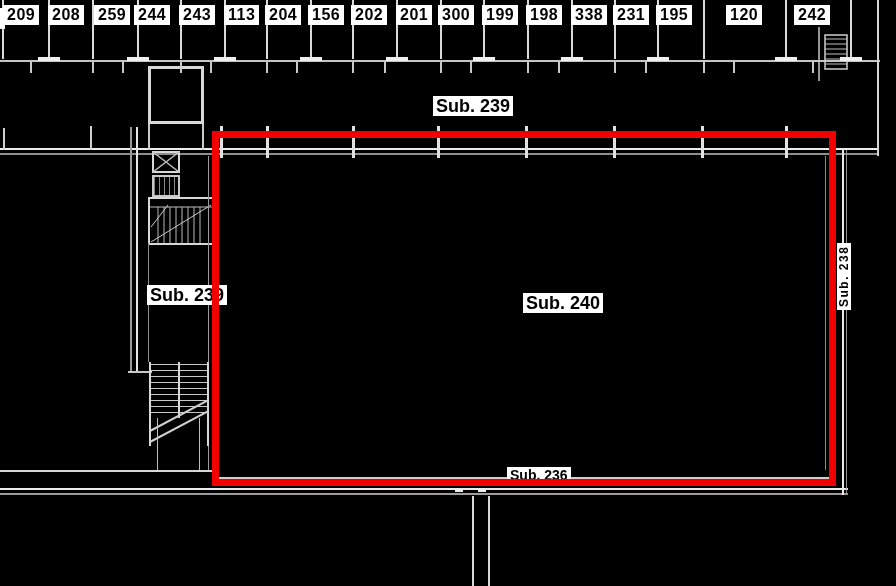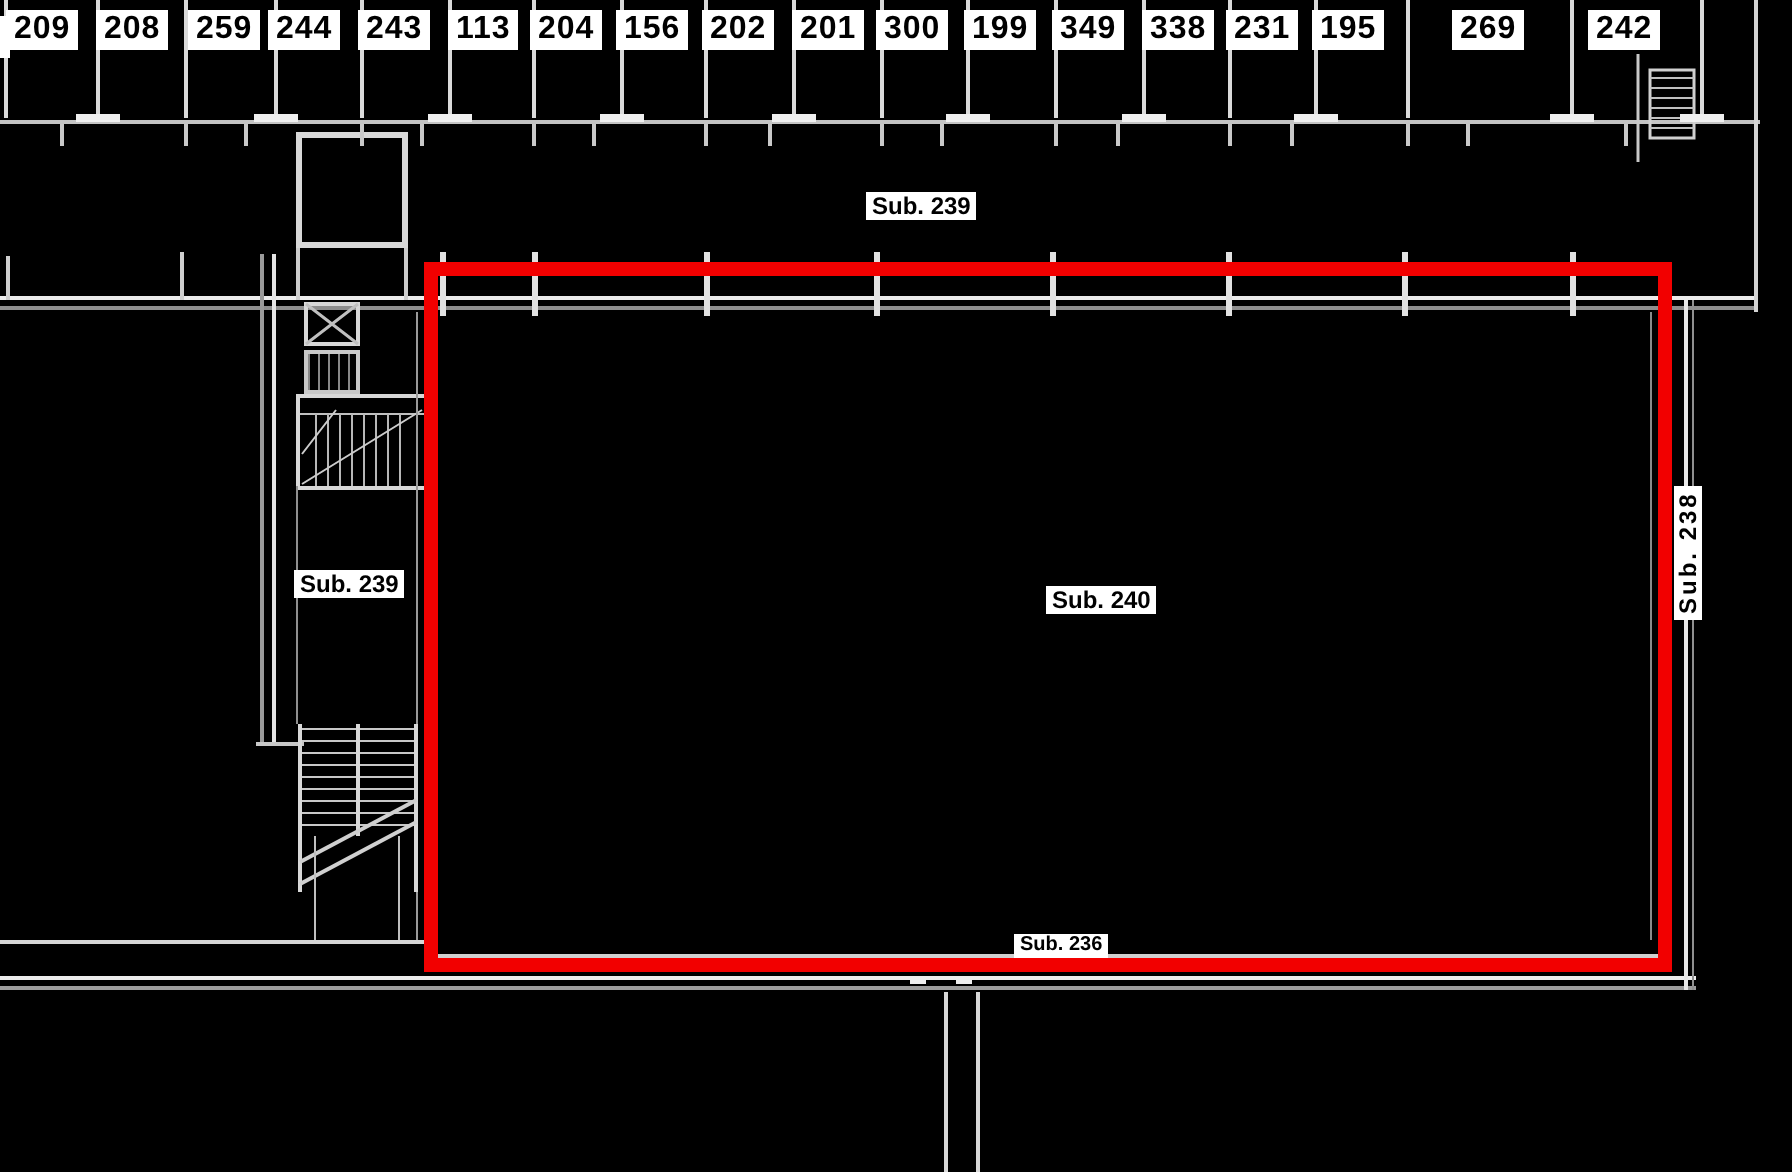--- a/index.html
+++ b/index.html
@@ -9,27 +9,27 @@
     background: #000; overflow: hidden;
     font-family: "Liberation Sans", sans-serif;
   }
   .ln { position: absolute; background: #d8d8d8; }
   .room-label {
     position: absolute; background:#fff; color:#000; font-weight:bold;
     font-size:16px; line-height:1; padding:2px 4px; letter-spacing:.5px; z-index:4;
   }
   .area-label {
     position: absolute; background:#fff; color:#000; font-weight:bold;
-    font-size:12px; line-height:1; padding:1px 3px; z-index:4; white-space:nowrap;
+    font-size:18px; line-height:1; padding:1px 3px; z-index:4; white-space:nowrap;
   }
   .area-label.vertical {
     transform: rotate(-90deg); transform-origin: top left;
     font-size:12px; letter-spacing:1.5px;
   }
-  .area-label.small { font-size:10px; z-index:4; }
+  .area-label.small { font-size:14px; z-index:4; }
   .vwall { position:absolute; top:0; width:2px; height:59px; background:#dadada; }
   .cap   { position:absolute; top:57px; width:22px; height:4px; background:#efefef; }
   .tick  { position:absolute; top:62px; width:2px; height:11px; background:#c9c9c9; }
   .gtick { position:absolute; top:126px; width:3px; height:32px; background:#e2e2e2; z-index:3; }
   #highlight-rect {
     position:absolute; left:212px; top:131px; width:624px; height:355px;
     border:7px solid #f20000; z-index:5; background:transparent;
   }
   .dblwall-h { position:absolute; border-top:2px solid #ececec; border-bottom:2px solid #8e8e8e; background:transparent; }
 </style>
@@ -116,25 +116,25 @@
     <div class="room-label" style="left:94px;top:5px">259</div>
     <div class="room-label" style="left:134px;top:5px">244</div>
     <div class="room-label" style="left:179px;top:5px">243</div>
     <div class="room-label" style="left:224px;top:5px">113</div>
     <div class="room-label" style="left:265px;top:5px">204</div>
     <div class="room-label" style="left:308px;top:5px">156</div>
     <div class="room-label" style="left:351px;top:5px">202</div>
     <div class="room-label" style="left:396px;top:5px">201</div>
     <div class="room-label" style="left:438px;top:5px">300</div>
     <div class="room-label" style="left:482px;top:5px">199</div>
-    <div class="room-label" style="left:526px;top:5px">349</div>
+    <div class="room-label" style="left:526px;top:5px">198</div>
     <div class="room-label" style="left:571px;top:5px">338</div>
     <div class="room-label" style="left:613px;top:5px">231</div>
     <div class="room-label" style="left:656px;top:5px">195</div>
-    <div class="room-label" style="left:726px;top:5px">269</div>
+    <div class="room-label" style="left:726px;top:5px">120</div>
     <div class="room-label" style="left:794px;top:5px">242</div>
     <div class="vwall" style="left:2px"></div>
     <div class="vwall" style="left:48px"></div>
     <div class="vwall" style="left:92px"></div>
     <div class="vwall" style="left:137px"></div>
     <div class="vwall" style="left:180px"></div>
     <div class="vwall" style="left:224px"></div>
     <div class="vwall" style="left:266px"></div>
     <div class="vwall" style="left:310px"></div>
     <div class="vwall" style="left:352px"></div>

